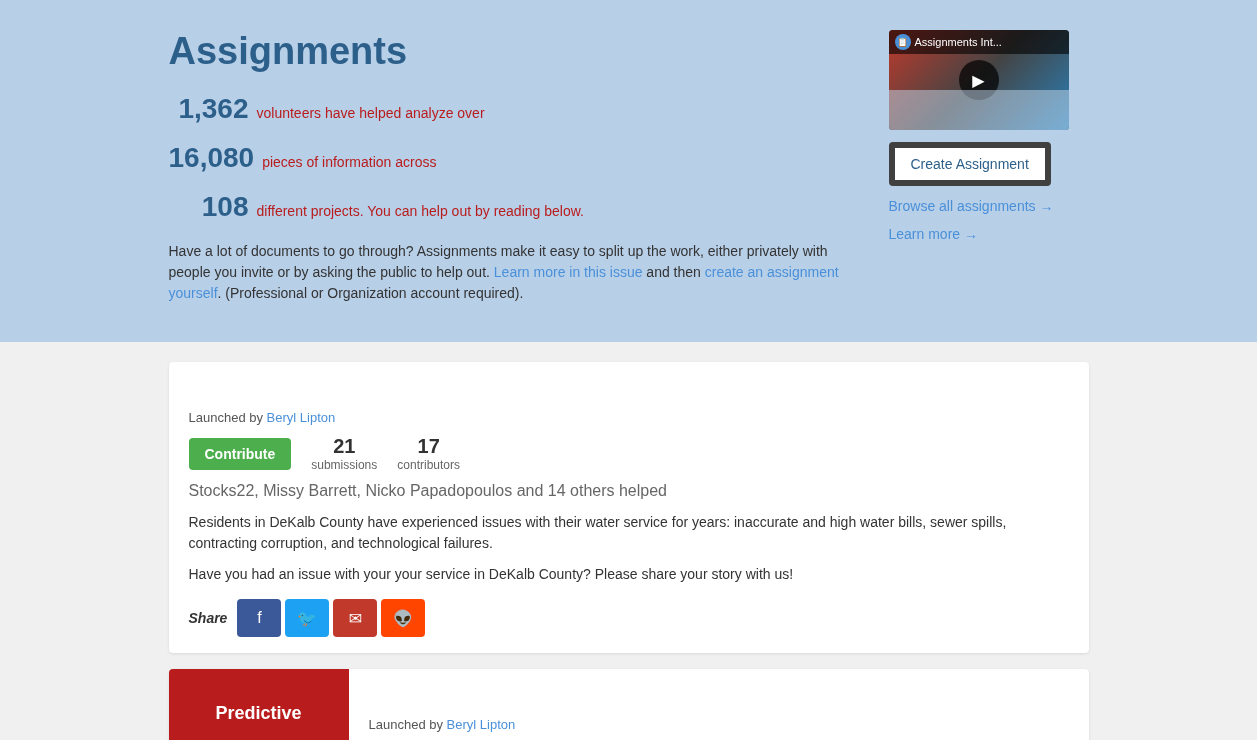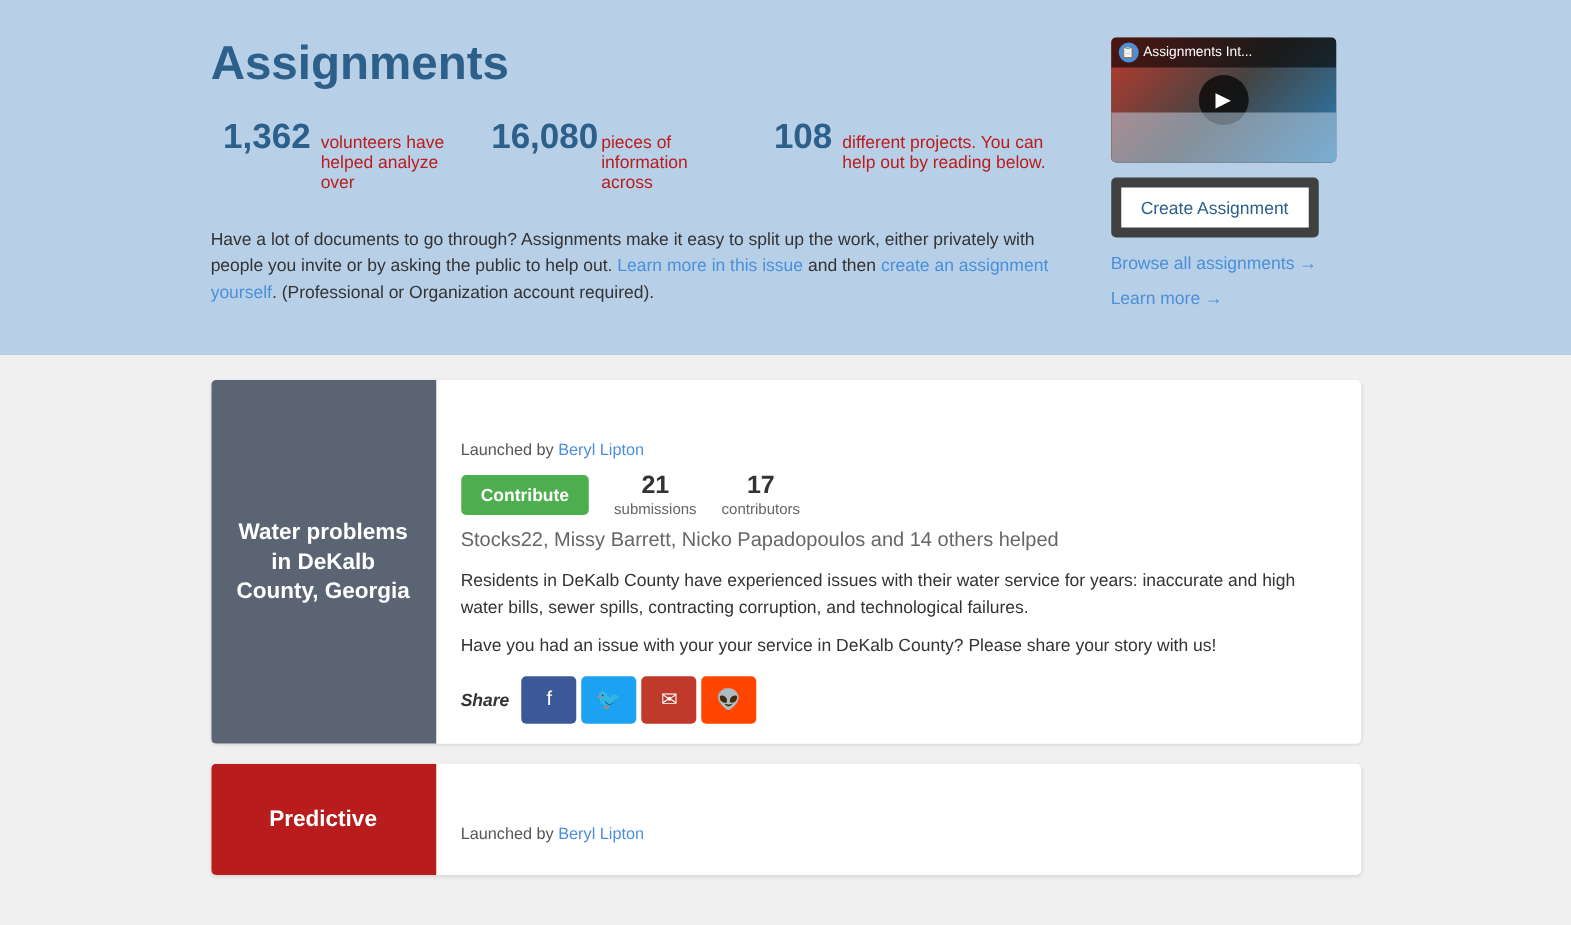--- a/index.html
+++ b/index.html
@@ -22,23 +22,23 @@
       flex: 1;
     }
     .hero-title {
       font-size: 38px;
       font-weight: bold;
       color: #2c5f8a;
       margin-bottom: 20px;
     }
     .stats-block {
       display: flex;
-      flex-direction: row;
+      flex-direction: column;
       gap: 17px;
-      margin-bottom: 28px;
+      margin-bottom: 18px;
     }
     .stat-row {
       display: flex;
       align-items: baseline;
       gap: 8px;
     }
     .stat-number {
       font-size: 28px;
       font-weight: bold;
       color: #2c5f8a;
@@ -119,21 +119,21 @@
       font-size: 16px;
     }
     .video-bottom-overlay {
       position: absolute;
       bottom: 0; left: 0; right: 0;
       height: 40px;
       background: rgba(200,220,240,0.5);
     }
     .create-assignment-btn {
       background: white;
-      border: 8px solid #404040;
+      border: 6px solid #404040;
       color: #2c5f8a;
       padding: 8px 16px;
       border-radius: 4px;
       font-size: 14px;
       cursor: pointer;
       font-weight: normal;
     }
     .link-arrow {
       color: #4a90d9;
       text-decoration: none;
@@ -317,23 +317,20 @@
 
       <a href="#" class="link-arrow">Browse all assignments →</a>
       <a href="#" class="link-arrow">Learn more →</a>
     </div>
   </div>
 </div>
 
 <div class="main-content">
 
   <div class="assignment-card">
-    <div class="card-left dark">
-      <span class="card-title">Water problems in DeKalb County, Georgia</span>
-    </div>
     <div class="card-right">
       <div class="launched-by">Launched by <a href="#">Beryl Lipton</a></div>
 
       <div class="card-actions-row">
         <button class="contribute-btn">Contribute</button>
         <div class="stat-item">
           <span class="number">21</span>
           <span class="label">submissions</span>
         </div>
         <div class="stat-item">

